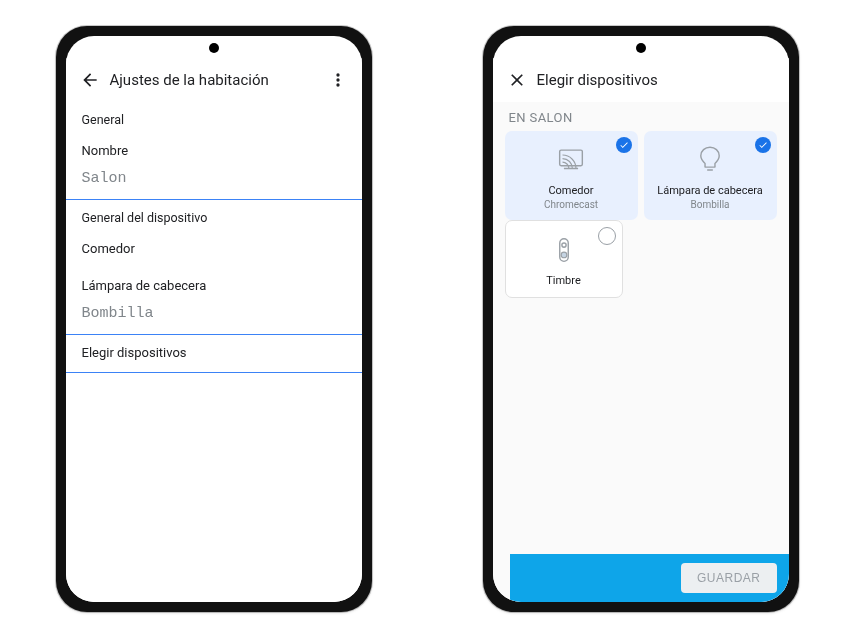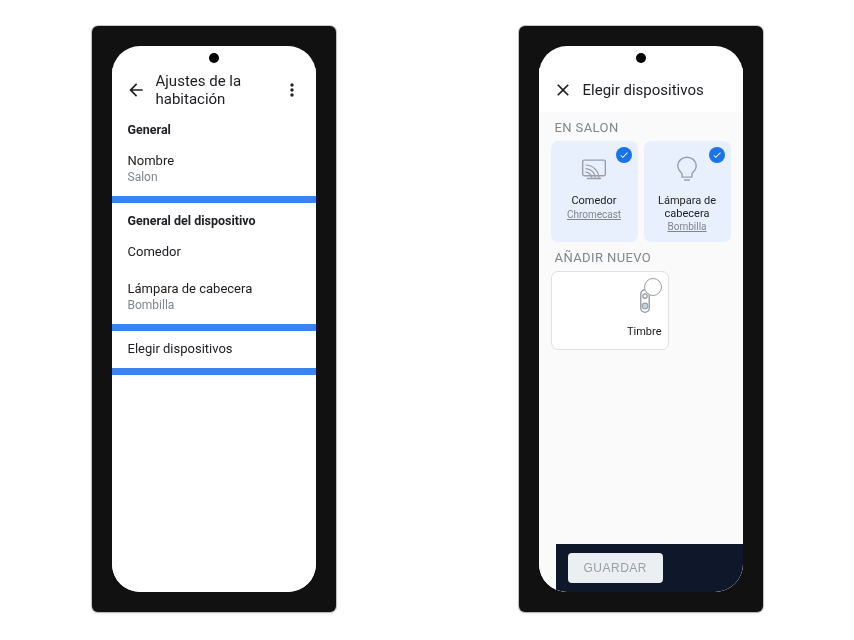--- a/index.html
+++ b/index.html
@@ -1,45 +1,45 @@
 <!DOCTYPE html>
 <html><head>
 <meta charset="utf-8">
 <style>
   html,body{margin:0;padding:0;background:#fff;font-family:Roboto,Arial,sans-serif;}
   .stage{width:854px;height:640px;background:#fff;position:relative;display:flex;justify-content:space-around;align-items:flex-start;padding-top:26px;box-sizing:border-box;}
-  .phone{width:244px;height:586px;border-radius:6px;background:#111;padding:20px;box-sizing:border-box;box-shadow:0 1px 3px rgba(0,0,0,.15),0 0 0 1px #ccc;}
+  .phone{width:316px;height:586px;border-radius:31px;background:#111;padding:10px;box-sizing:border-box;box-shadow:0 1px 3px rgba(0,0,0,.15),0 0 0 1px #ccc;}
   .phone-inner{width:100%;height:100%;border-radius:28px;background:#fff;position:relative;overflow:hidden;}
   .notch{position:absolute;top:7px;left:50%;transform:translateX(-50%);width:10px;height:10px;background:#000;border-radius:50%;}
   .screen{position:absolute;left:0;right:0;top:22px;bottom:0;background:#fff;overflow:hidden;}
   
   .hdr{display:flex;align-items:center;height:44px;padding:0 4px;}
   .icn-btn{width:40px;height:40px;display:flex;align-items:center;justify-content:center;color:#202124;}
   .icn-btn svg{width:20px;height:20px;}
   .hdr-title{flex:1;font-size:15px;color:#202124;}
-  .sec-label{font-size:12.5px;font-weight:700;color:#202124;padding:10px 16px 6px;}
-  .row{padding:10px 16px 12px;border-bottom:7px solid #3b82f6;}
+  .sec-label{font-size:12.5px;font-weight:400;color:#202124;padding:10px 16px 6px;}
+  .row{padding:10px 16px 12px;border-bottom:1px solid #3b82f6;}
   .row.noline{border-bottom:none;}
   .row .ttl{font-size:13px;color:#202124;}
-  .row .sub{font-size:12px;color:#80868b;margin-top:2px;}
+  .row .sub{font-size:15px;color:#80868b;margin-top:12px;font-family:Liberation Mono, monospace;}
   
   .cat-label{font-size:13px;letter-spacing:.4px;color:#80868b;padding:8px 16px 6px;}
   .grid{display:flex;gap:6px;padding:0 12px;}
   .tile{flex:1;min-width:0;border-radius:7px;position:relative;padding:12px 6px 10px;display:flex;flex-direction:column;align-items:center;box-sizing:border-box;}
   .tile.selected{background:#e8f0fe;}
-  .tile.unselected{background:#fff;border:1px solid #e0e0e0;align-items:flex-end;}
+  .tile.unselected{background:#fff;border:1px solid #e0e0e0;}
   .badge{position:absolute;top:6px;right:6px;width:16px;height:16px;border-radius:50%;display:flex;align-items:center;justify-content:center;}
   .badge.check{background:#1a73e8;}
   .badge.check svg{width:10px;height:10px;fill:#fff;}
   .badge.empty{border:1.5px solid #9aa0a6;background:#fff;}
   .tile-icon{height:34px;display:flex;align-items:center;justify-content:center;margin-bottom:8px;}
   .tile-icon svg{width:34px;height:34px;}
   .tile-name{font-size:11px;color:#202124;text-align:center;line-height:1.15;}
-  .tile-sub{font-size:10px;color:#80868b;text-align:right;margin-top:1px;text-decoration:underline;}
-  .bottom-bar{position:absolute;bottom:0;left:17px;right:0;height:48px;display:flex;justify-content:flex-start;align-items:center;padding:0 12px;box-sizing:border-box;background:#0f172a;}
+  .tile-sub{font-size:10px;color:#80868b;text-align:right;margin-top:1px;}
+  .bottom-bar{position:absolute;bottom:0;left:17px;right:0;height:48px;display:flex;justify-content:flex-end;align-items:center;padding:0 12px;box-sizing:border-box;background:#0ea5e9;}
   .save-btn{background:#eceff1;color:#9aa0a6;font-size:12px;letter-spacing:.5px;border:none;border-radius:4px;padding:8px 16px;}
 </style>
 </head>
 <body>
 <div class="stage">
 
 <div class="phone">
   <div class="phone-inner">
     <div class="notch"></div>
     <div class="screen">
@@ -123,21 +123,20 @@
             <svg viewBox="0 0 48 48">
                   <path d="M24 6c-7 0-13 5-13 12 0 5 3 8 6 11v5h14v-5c3-3 6-6 6-11 0-7-6-12-13-12z" fill="none" stroke="#9aa0a6" stroke-width="2" stroke-linejoin="round"></path>
                   <line x1="20" y1="38" x2="28" y2="38" stroke="#9aa0a6" stroke-width="2"></line>
                 </svg>
           </div>
           <div class="tile-name">Lámpara de cabecera</div>
           <div class="tile-sub">Bombilla</div>
         </div>
       </div>
 
-      <div class="cat-label">AÑADIR NUEVO</div>
       <div class="grid">
         <div class="tile unselected" style="max-width:118px;">
           <div class="badge empty"></div>
           <div class="tile-icon">
             <svg viewBox="0 0 48 48">
                   <rect x="18" y="8" width="12" height="32" rx="6" fill="none" stroke="#9aa0a6" stroke-width="2"></rect>
                   <circle cx="24" cy="17" r="3" fill="none" stroke="#9aa0a6" stroke-width="2"></circle>
                   <circle cx="24" cy="31" r="4" fill="#c5d4e3" stroke="#9aa0a6" stroke-width="1.6"></circle>
                 </svg>
           </div>

